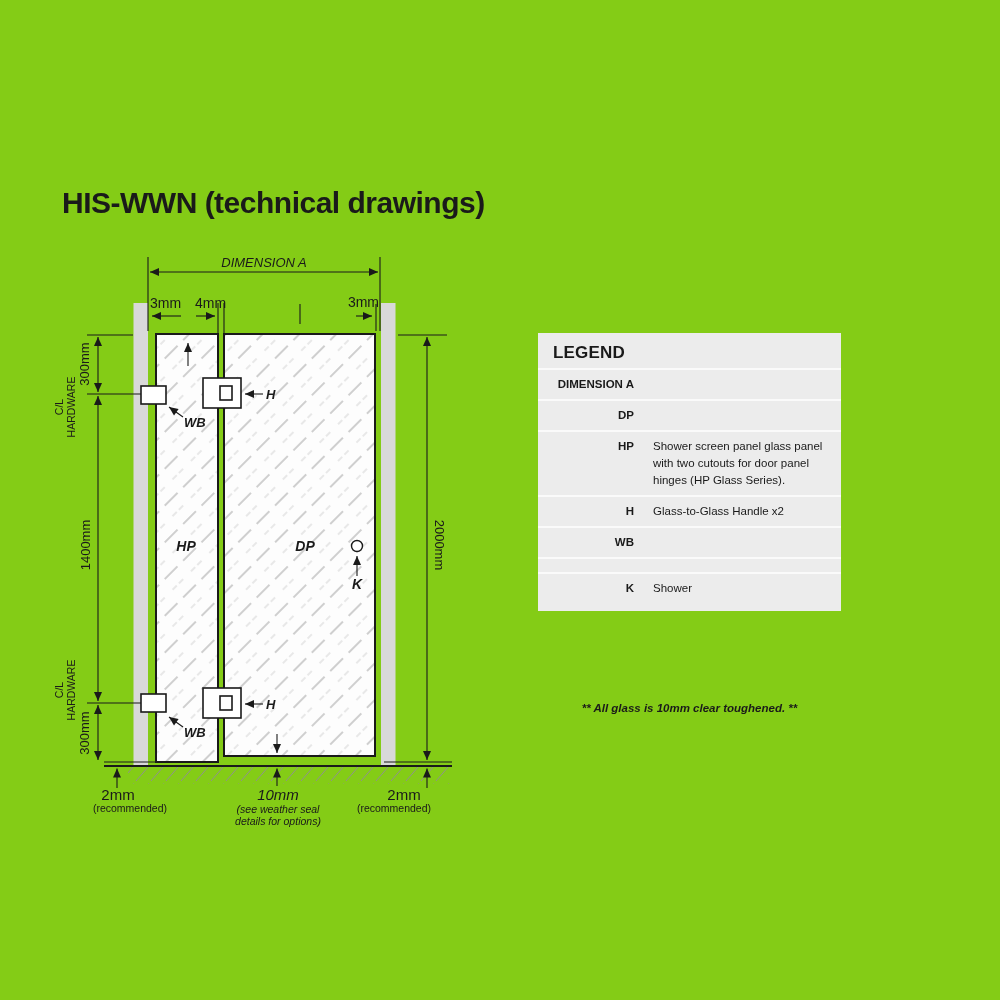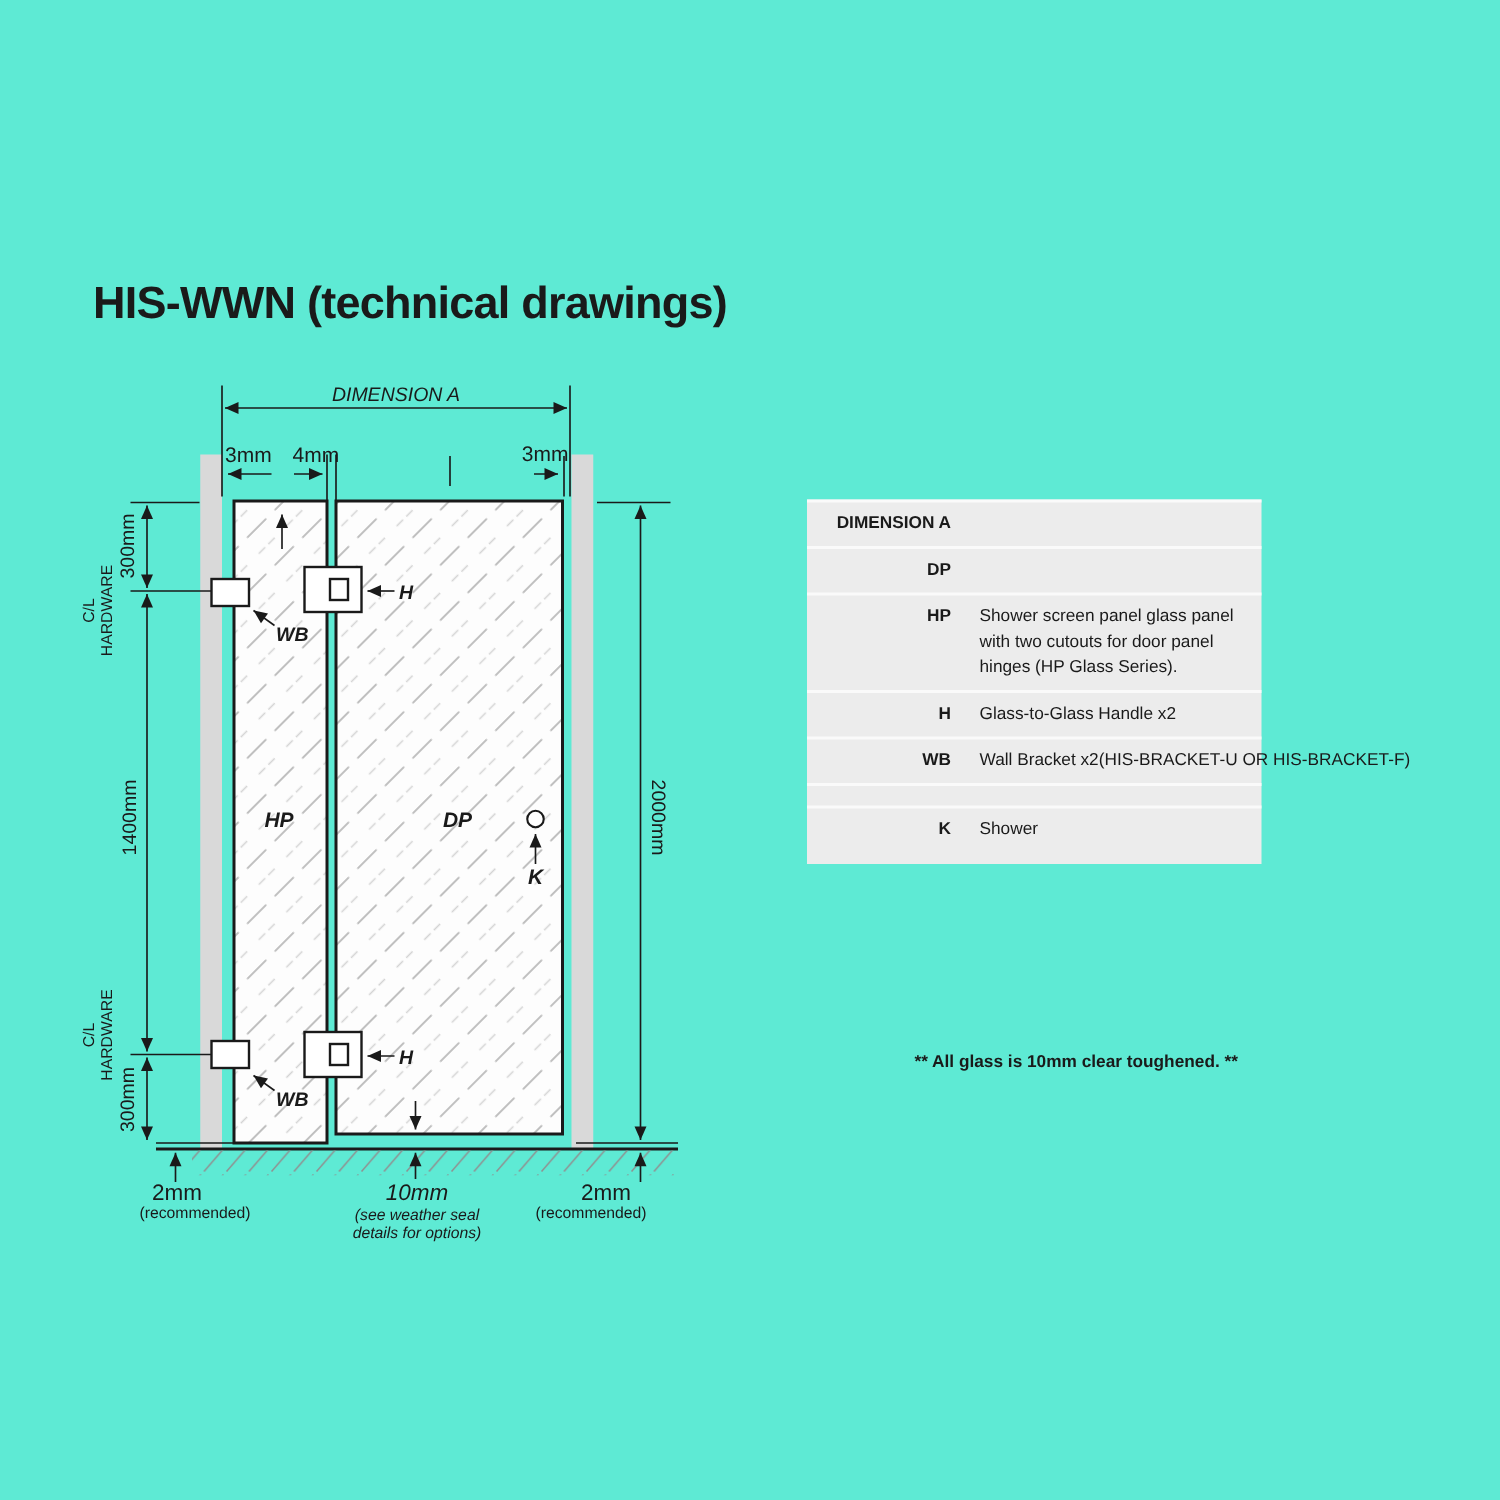--- a/index.html
+++ b/index.html
@@ -2,21 +2,21 @@
 <html style="--line: #1a1a1a; --legend-bg: #ececec; --wall-fill: #d9d9d9; --hatch: #c0c0c0;"><head>
 <meta charset="utf-8">
 <style>
   :root{
     --line:#1a1a1a;
     --legend-bg:#ececec;
     --wall-fill:#d9d9d9;
     --hatch:#c0c0c0;
   }
   html,body{margin:0;padding:0;background:#fff;}
-  .page{position:relative;width:1000px;height:1000px;background:#5eead4;overflow:hidden;
+  .page{position:relative;width:1000px;height:1000px;background:#84cc16;overflow:hidden;
         font-family:"Liberation Sans",sans-serif;color:var(--line);}
   .title{position:absolute;left:62px;top:186px;font-size:30px;font-weight:bold;
          letter-spacing:-0.5px;white-space:nowrap;}
   .drawing-svg{position:absolute;left:40px;top:245px;}
   svg text{font-family:"Liberation Sans",sans-serif;fill:var(--line);}
   .dim{stroke:var(--line);stroke-width:1.1;fill:none;}
   .thick{stroke:var(--line);stroke-width:2;fill:none;}
   .wall{fill:var(--wall-fill);stroke:none;}
   .glass{fill:url(#glasshatch);stroke:var(--line);stroke-width:2;}
   .hw{fill:#fff;stroke:var(--line);stroke-width:1.6;}
@@ -28,21 +28,21 @@
   .tb{font-weight:bold;}
   .legend{position:absolute;left:538px;top:333px;width:303px;background:var(--legend-bg);
           font-size:11.5px;line-height:17px;padding-bottom:8px;}
   .legend-title{font-size:17px;font-weight:bold;padding:11px 15px 7px 15px;letter-spacing:0.2px;}
   .legend-row{display:flex;border-top:2px solid #fafafa;padding:6px 0;}
   .legend-row .term{width:96px;text-align:right;font-weight:bold;flex:none;}
   .legend-row .desc{margin-left:19px;white-space:pre-line;flex:1;}
   .legend-row .desc.nowrap{white-space:nowrap;overflow:visible;}
   .legend-spacer{height:13px;border-top:2px solid #fafafa;}
   .footnote{position:absolute;left:538px;top:702px;width:303px;text-align:center;
-            font-size:11.5px;font-weight:bold;margin-left:28px;}
+            font-size:11.5px;font-weight:bold;font-style:italic;}
 </style>
 </head>
 <body>
 
 <div class="page">
 
   <div class="title">HIS-WWN (technical drawings)</div>
 
   <svg class="drawing-svg" width="460" height="590" viewBox="40 245 460 590">
     <defs>
@@ -159,39 +159,39 @@
     <text class="t14 ti tb" x="186" y="551" text-anchor="middle">HP</text>
     <text class="t14 ti tb" x="305" y="551" text-anchor="middle">DP</text>
     <g>
       <circle cx="357" cy="546" r="5.5" fill="#fff" stroke="#1a1a1a" stroke-width="1.4"></circle>
       <line class="dim" x1="357" y1="576" x2="357" y2="556" marker-end="url(#arr)"></line>
       <text class="t14 ti tb" x="357" y="589" text-anchor="middle">K</text>
     </g>
   </svg>
 
   <div class="legend">
+    <div class="legend-title">LEGEND</div>
     <div class="legend-row">
       <div class="term">DIMENSION A</div>
     </div>
     <div class="legend-row">
       <div class="term">DP</div>
     </div>
     <div class="legend-row">
       <div class="term">HP</div>
       <div class="desc">Shower screen panel glass panel
 with two cutouts for door panel
 hinges (HP Glass Series).</div>
     </div>
     <div class="legend-row">
       <div class="term">H</div>
       <div class="desc">Glass-to-Glass Handle x2</div>
     </div>
     <div class="legend-row">
       <div class="term">WB</div>
-      <div class="desc nowrap">Wall Bracket x2(HIS-BRACKET-U OR HIS-BRACKET-F)</div>
     </div>
     <div class="legend-spacer"></div>
     <div class="legend-row">
       <div class="term">K</div>
       <div class="desc">Shower</div>
     </div>
   </div>
 
   <div class="footnote">** All glass is 10mm clear toughened. **</div>
 

